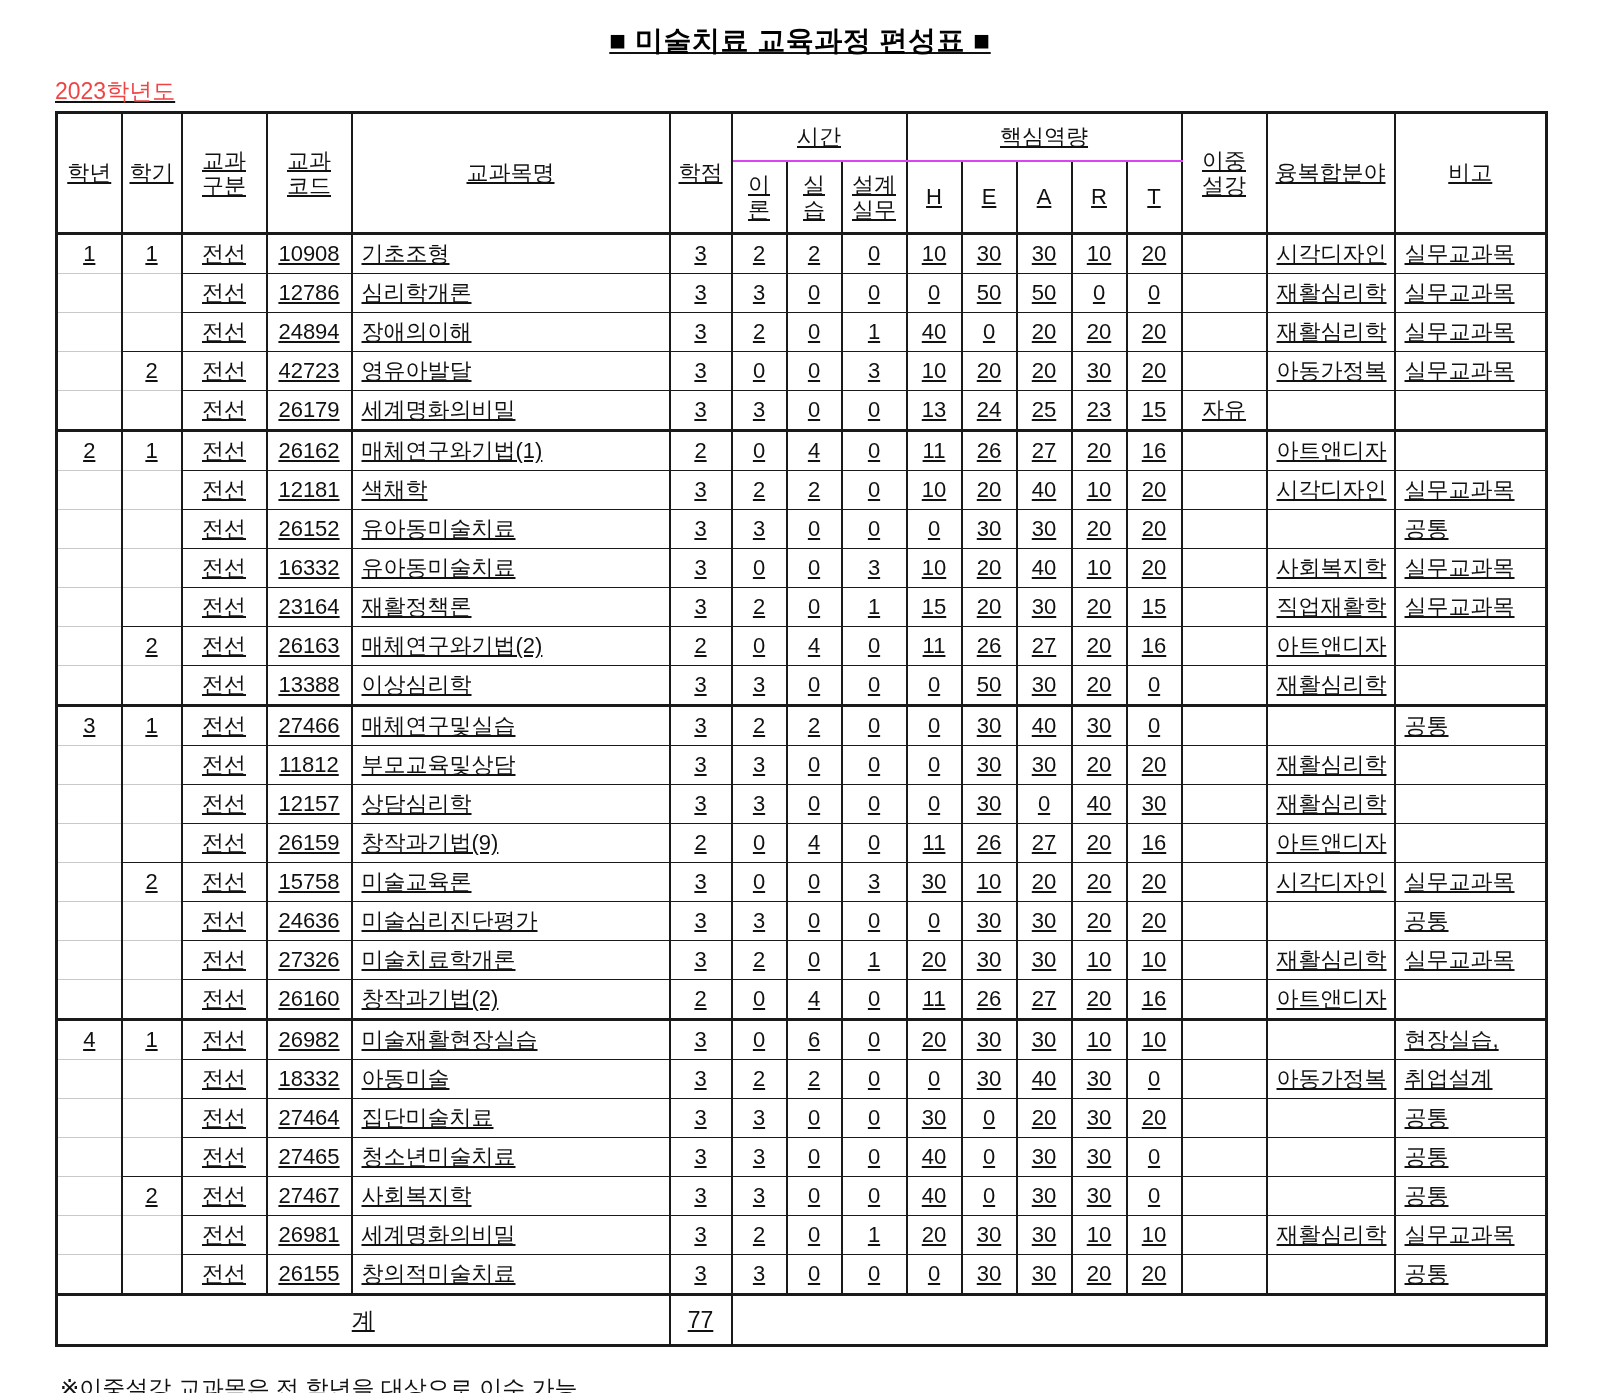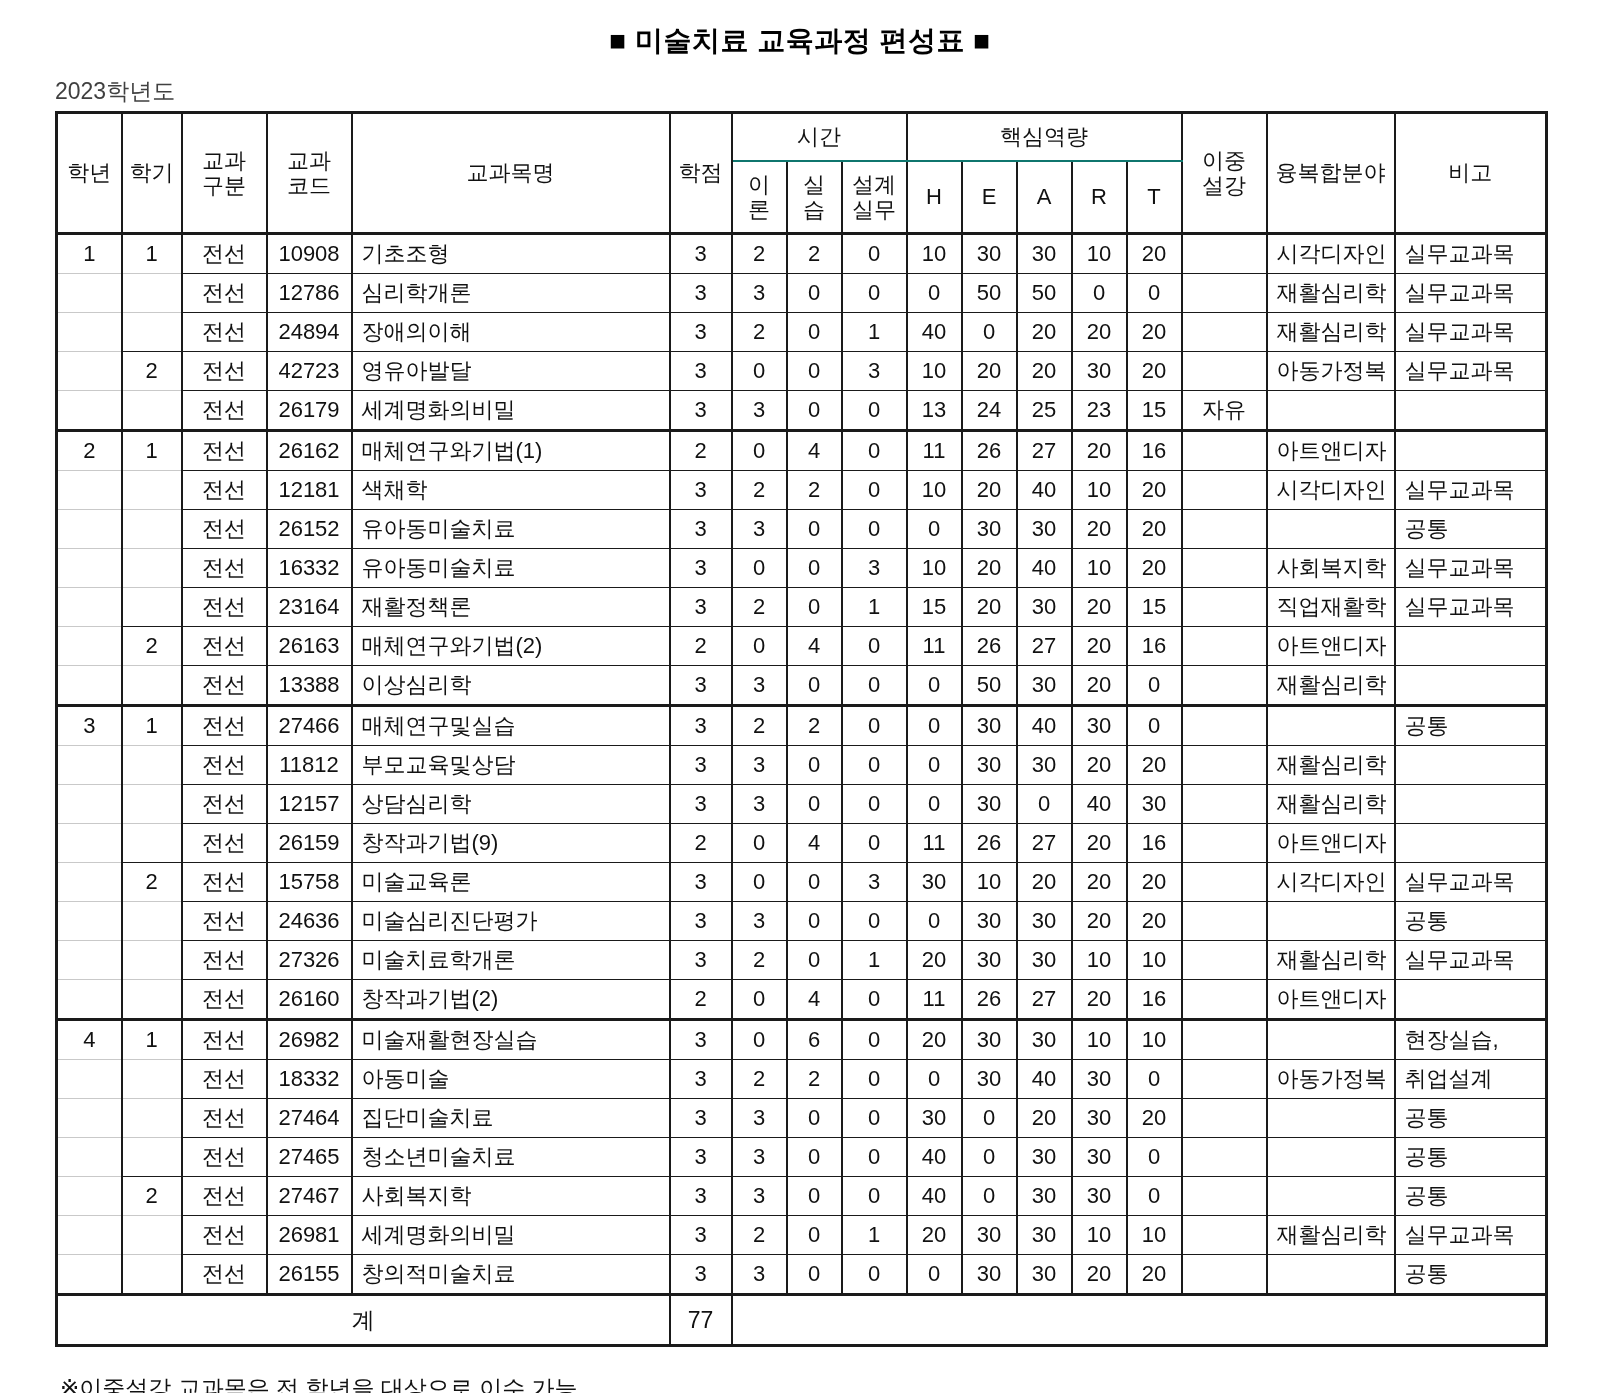--- a/index.html
+++ b/index.html
@@ -5,34 +5,34 @@
   html, body {
     margin: 0;
     padding: 0;
     background: #ffffff;
     width: 1600px;
     height: 1393px;
     overflow: hidden;
     font-family: "Liberation Sans", "DejaVu Sans", sans-serif;
     color: #111111;
   }
-  .page { position: relative; width: 1600px; height: 1393px; }
+  .page { position: relative; width: 1600px; height: 1393px; text-decoration: underline; }
 
   .doc-title {
     padding-top: 22px;
     text-align: center;
     font-size: 28px;
     font-weight: bold;
     letter-spacing: 0.5px;
     color: #000;
   }
   .year-label {
     margin: 16px 0 4px 55px;
     font-size: 23px;
-    color: #404040;
+    color: #ef4444;
   }
 
   table.curriculum {
     border-collapse: collapse;
     table-layout: fixed;
     width: 1490px;
     margin-left: 55px;
     border: 3px solid #1a1a1a;
   }
   th, td {
@@ -42,21 +42,21 @@
     font-weight: normal;
     text-align: center;
     vertical-align: middle;
     padding: 0;
     white-space: pre-line;
     line-height: 1.15;
     overflow: hidden;
   }
   thead tr.tier1 th { height: 46px; }
   thead tr.tier2 th { height: 70px; }
-  thead th.group { border-bottom: 2px solid #0f766e; }
+  thead th.group { border-bottom: 2px solid #d946ef; }
 
   tbody td { height: 38px; border-top: 1px solid #1a1a1a; }
   tbody tr.ystart td { border-top: 3px solid #1a1a1a; }
   tbody td.lite { border-top: 1px solid #c9c9c9; }
   td.cell-left { text-align: left; padding-left: 9px; }
 
   tfoot td {
     height: 48px;
     border-top: 3px solid #1a1a1a;
     border-bottom: 3px solid #1a1a1a;

